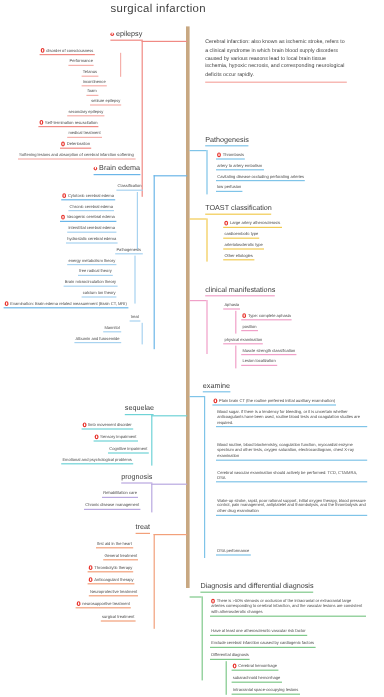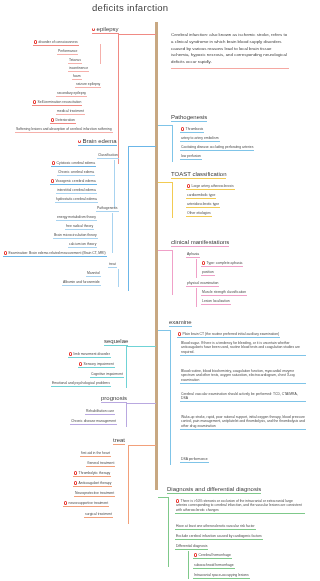--- a/index.html
+++ b/index.html
@@ -75,21 +75,21 @@
     width:118px;
     border-bottom:0.8px solid #f5a8a2;
     padding-bottom:2px;
   }
 </style>
 </head>
 <body>
 
 <div class="trunk"></div>
 
-<div id="root-title">deficits infarction</div>
+<div id="root-title">surgical infarction</div>
 
 <div class="conn" style="left:118px;top:34px;width:1.2px;height:130px;background:#f08a84;"></div>
 <div class="conn" style="left:118px;top:34px;width:38px;height:1.2px;background:#f08a84;"></div>
 
 <div class="branch-label c-red" style="left:92px;top:26px;">
   <span class="dot"></span><span>epilepsy</span>
 </div>
 
 <div class="conn" style="left:100px;top:44px;width:1px;height:20px;background:#f5b0ab;"></div>
 <div class="node c-red" style="left:33px;top:40px;">

